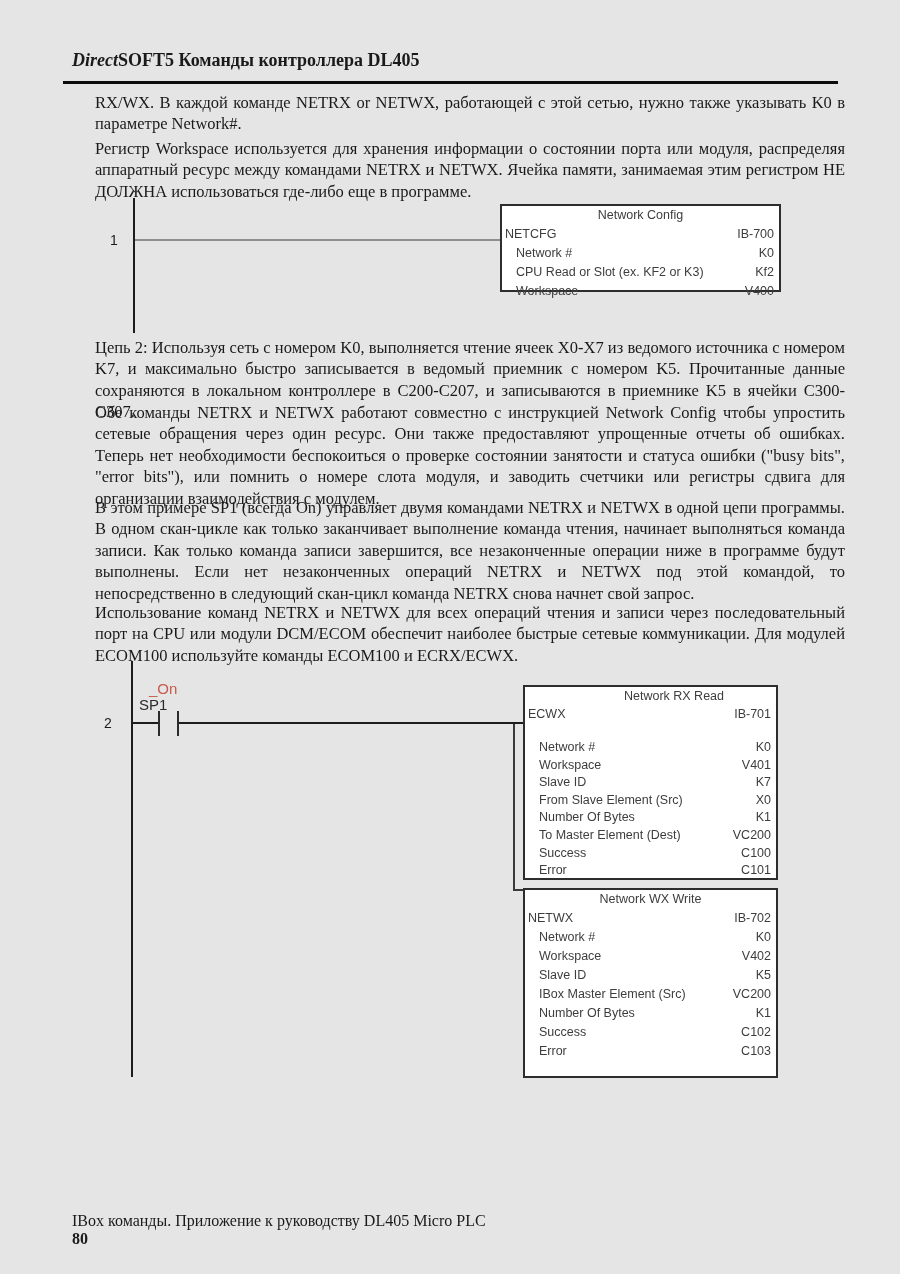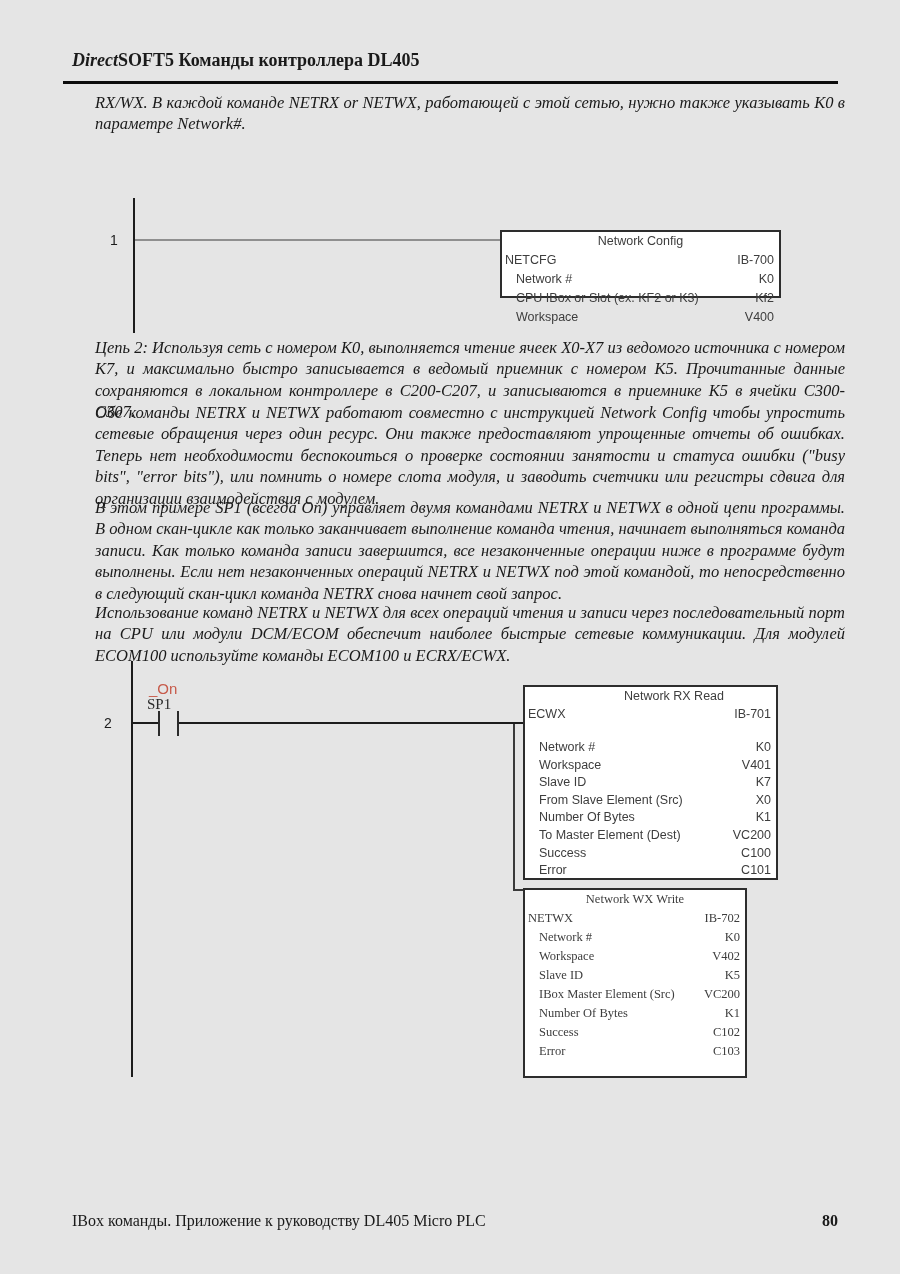--- a/index.html
+++ b/index.html
@@ -7,21 +7,21 @@
         font-family:"Liberation Serif", serif;color:#1a1a1a;padding-left:13px;}
 
   
   .doc-header{position:absolute;left:72px;top:50px;font-size:18px;font-weight:bold;white-space:nowrap;}
   .doc-header .brand{font-style:italic;}
   .header-rule{position:absolute;left:63px;top:81px;width:775px;height:0;
                border-top:3px solid #0c0c0c;}
 
   
   .para{position:absolute;left:95px;width:750px;text-align:justify;
-        font-size:16.5px;line-height:21.4px;font-style:italic;}
+        font-size:16.5px;line-height:21.4px;}
   #p1{top:92px;}  #p2{top:138px;} #p3{top:337px;} #p4{top:402px;}
   #p5{top:497px;} #p6{top:602px;}
 
   
   .rail{position:absolute;width:2px;background:#1c1c1c;}
   .wire{position:absolute;height:2px;background:#1c1c1c;}
   .wire.gray{background:#8f8f8f;}
   .vwire{position:absolute;width:2px;background:#3a3a3a;}
   .rung-num{position:absolute;font-family:"Liberation Sans",sans-serif;
             font-size:14px;color:#1c1c1c;}
@@ -36,66 +36,67 @@
   .ibox .row{display:flex;justify-content:space-between;padding-left:3px;padding-right:5px;text-align:center;}
   .ibox .row.indent{padding-left:14px;}
   .ibox19 .title,.ibox19 .row{height:19px;line-height:19px;}
   .ibox17 .title{height:18px;line-height:18px;margin-left:47px;}
   .ibox17 .row.head{height:18px;line-height:18px;}
   .ibox17 .spacer{height:16px;}
   .ibox17 .row.indent{height:17.6px;line-height:17.6px;}
 
   
   .doc-footer{position:absolute;left:72px;top:1212px;width:766px;display:flex;
-              justify-content:space-between;font-size:16px;}
+              justify-content:space-between;font-size:16px;flex-direction:column;}
   .doc-footer .pg{font-weight:bold;}
 </style>
 </head>
 <body>
 
 <div id="page">
 
   <div class="doc-header"><span class="brand">Direct</span><span>SOFT5 Команды контроллера DL405</span></div>
   <div class="header-rule"></div>
 
   <div class="para" id="p1">RX/WX. В каждой команде NETRX or NETWX, работающей с этой сетью, нужно также указывать K0 в параметре Network#.</div>
+  <div class="para" id="p2">Регистр Workspace используется для хранения информации о состоянии порта или модуля, распределяя аппаратный ресурс между командами NETRX и NETWX. Ячейка памяти, занимаемая этим регистром НЕ ДОЛЖНА использоваться где-либо еще в программе.</div>
   <div class="para" id="p3">Цепь 2: Используя сеть с номером K0, выполняется чтение ячеек X0-X7 из ведомого источника с номером K7, и максимально быстро записывается в ведомый приемник с номером K5. Прочитанные данные сохраняются в локальном контроллере в C200-C207, и записываются в приемнике K5 в ячейки C300-C307.</div>
   <div class="para" id="p4">Обе команды NETRX и NETWX работают совместно с инструкцией Network Config чтобы упростить сетевые обращения через один ресурс. Они также предоставляют упрощенные отчеты об ошибках. Теперь нет необходимости беспокоиться о проверке состоянии занятости и статуса ошибки ("busy bits", "error bits"), или помнить о номере слота модуля, и заводить счетчики или регистры сдвига для организации взаимодействия с модулем.</div>
   <div class="para" id="p5">В этом примере SP1 (всегда On) управляет двумя командами NETRX и NETWX в одной цепи программы. В одном скан-цикле как только заканчивает выполнение команда чтения, начинает выполняться команда записи. Как только команда записи завершится, все незаконченные операции ниже в программе будут выполнены. Если нет незаконченных операций NETRX и NETWX под этой командой, то непосредственно в следующий скан-цикл команда NETRX снова начнет свой запрос.</div>
   <div class="para" id="p6">Использование команд NETRX и NETWX для всех операций чтения и записи через последовательный порт на CPU или модули DCM/ECOM обеспечит наиболее быстрые сетевые коммуникации. Для модулей ECOM100 используйте команды ECOM100 и ECRX/ECWX.</div>
 
   <div class="rung-num" style="left:110px;top:232px;">1</div>
   <div class="rail" style="left:133px;top:198px;height:135px;"></div>
   <div class="wire gray" style="left:135px;top:239px;width:365px;"></div>
 
-  <div class="ibox ibox19" style="left:500px;top:230px;width:281px;height:68px;">
+  <div class="ibox ibox19" style="left:500px;top:204px;width:281px;height:88px;">
     <div class="title">Network Config</div>
     <div class="row head">
       <span>NETCFG</span>
       <span>IB-700</span>
     </div>
     <div class="row indent">
       <span>Network #</span>
       <span>K0</span>
     </div>
     <div class="row indent">
-      <span>CPU IBox or Slot (ex. KF2 or K3)</span>
+      <span>CPU Read or Slot (ex. KF2 or K3)</span>
       <span>Kf2</span>
     </div>
     <div class="row indent">
       <span>Workspace</span>
       <span>V400</span>
     </div>
   </div>
 
   <div class="rung-num" style="left:104px;top:715px;">2</div>
   <div class="rail" style="left:131px;top:661px;height:416px;"></div>
 
   <div class="ctc-label" style="left:149px;top:680px;color:#c75b4b;">_On</div>
-  <div class="ctc-label" style="left:147px;top:696px;color:#2b2b2b;font-family:Liberation Serif, serif;">SP1</div>
+  <div class="ctc-label" style="left:139px;top:696px;color:#2b2b2b;">SP1</div>
   <div class="wire" style="left:133px;top:722px;width:26px;"></div>
   <div class="contact-bar" style="left:158px;top:711px;"></div>
   <div class="contact-bar" style="left:177px;top:711px;"></div>
   <div class="wire" style="left:179px;top:722px;width:344px;"></div>
 
   <div class="vwire" style="left:513px;top:724px;height:167px;"></div>
   <div class="wire" style="left:513px;top:889px;width:10px;background:#3a3a3a;"></div>
 
   <div class="ibox ibox17" style="left:523px;top:685px;width:255px;height:195px;">
     <div class="title">Network RX Read</div>
@@ -131,21 +132,21 @@
     <div class="row indent">
       <span>Success</span>
       <span>C100</span>
     </div>
     <div class="row indent">
       <span>Error</span>
       <span>C101</span>
     </div>
   </div>
 
-  <div class="ibox ibox19" style="left:523px;top:888px;width:224px;height:190px;font-family:Liberation Serif, serif;">
+  <div class="ibox ibox19" style="left:523px;top:888px;width:255px;height:190px;">
     <div class="title">Network WX Write</div>
     <div class="row head">
       <span>NETWX</span>
       <span>IB-702</span>
     </div>
     <div class="row indent">
       <span>Network #</span>
       <span>K0</span>
     </div>
     <div class="row indent">

